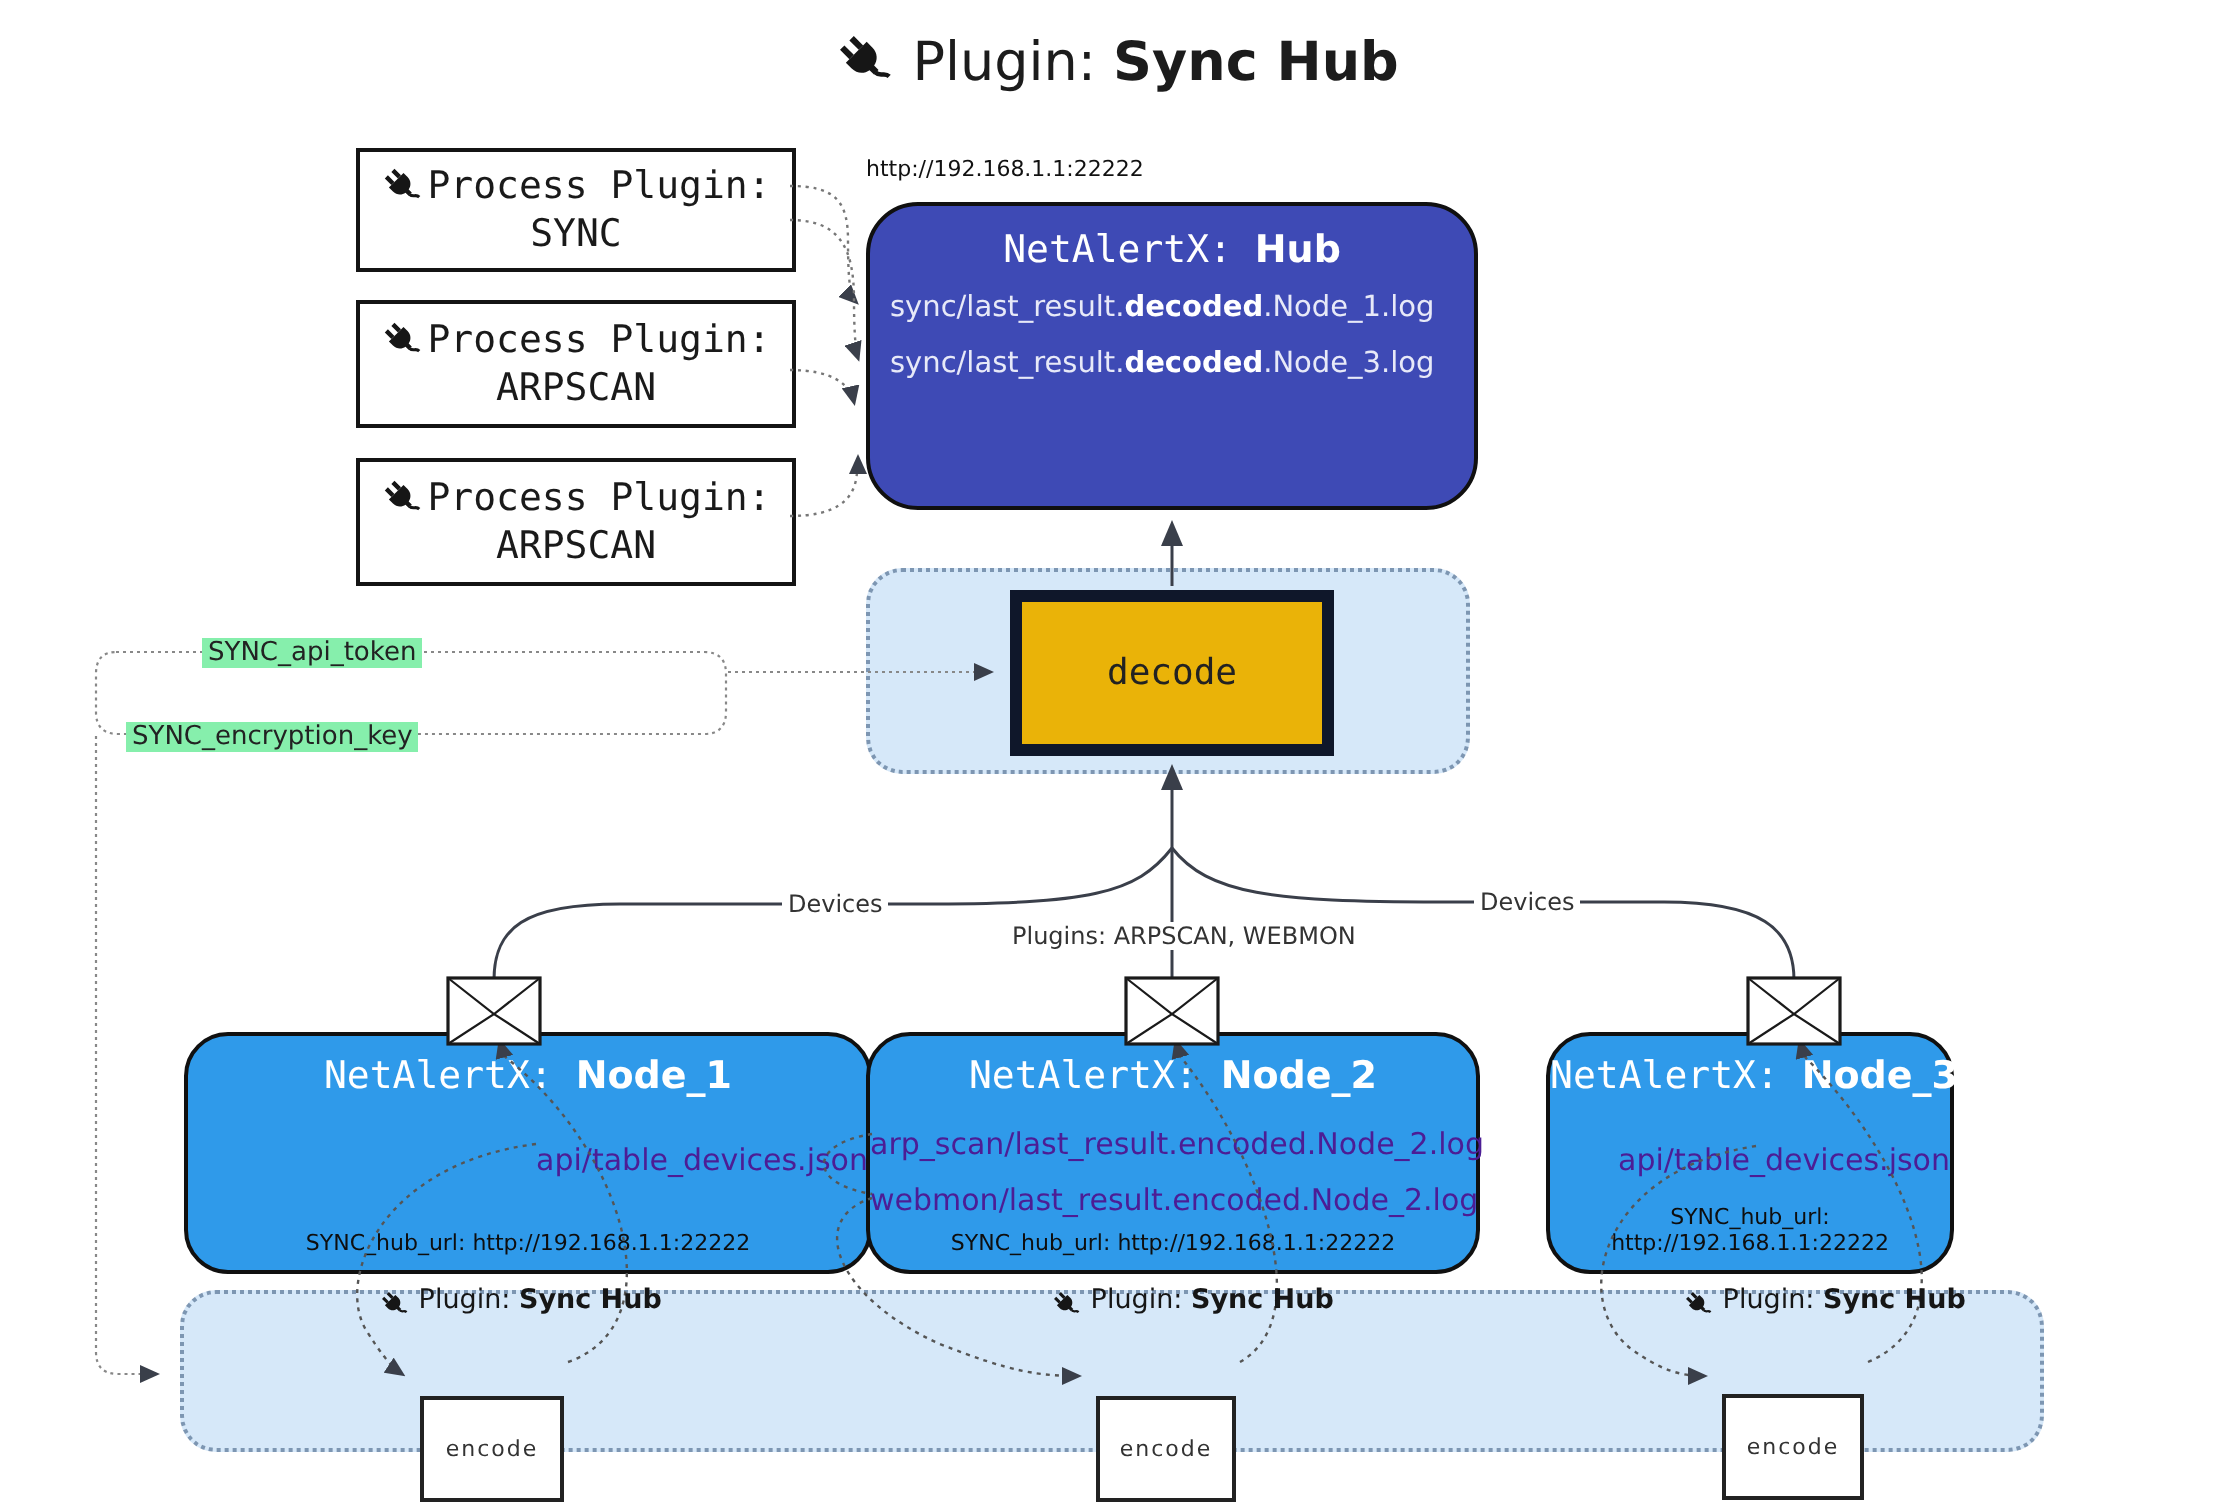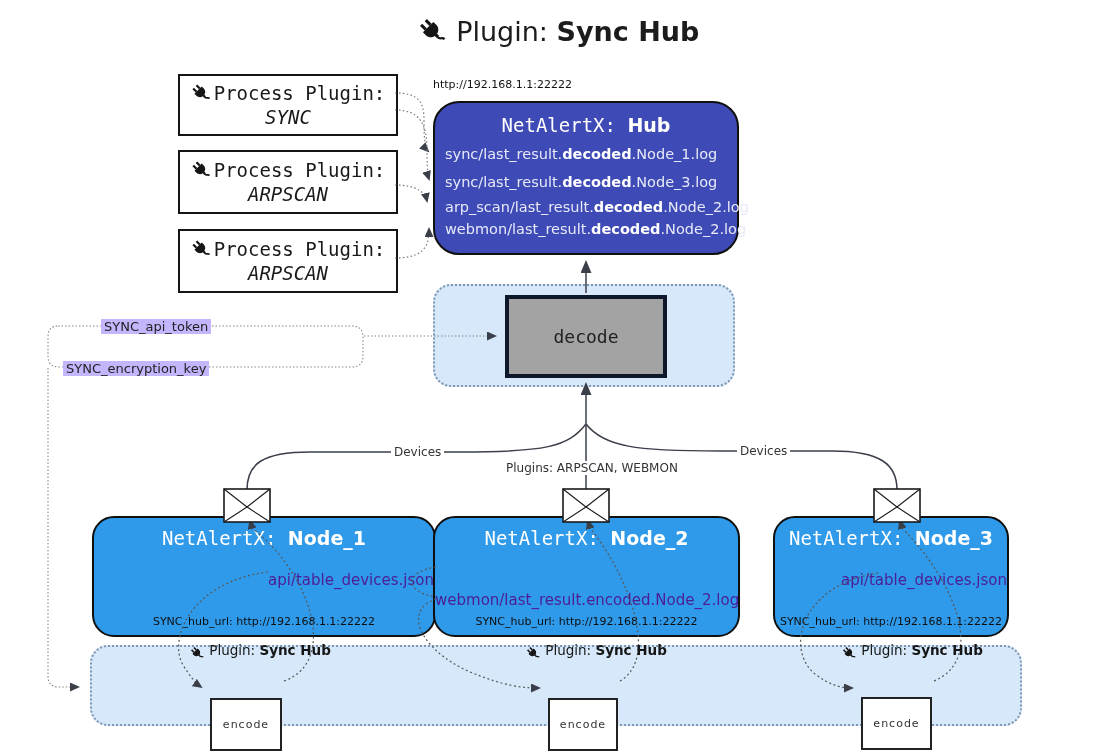--- a/index.html
+++ b/index.html
@@ -8,37 +8,37 @@
   .mono{font-family:"DejaVu Sans Mono","Liberation Mono",monospace;}
   .abs{position:absolute;}
   
   #title{left:0;right:0;top:16px;text-align:center;font-size:27px;color:#1c1c1c;}
   #title .b{font-weight:700;}
   .plug{display:inline-block;vertical-align:-6px;transform:rotate(-45deg);fill:#161616;}
   
   .proc{left:178px;width:216px;background:#fff;border:2px solid #141414;
         display:flex;flex-direction:column;align-items:center;justify-content:center;}
   .proc .l1{display:flex;align-items:center;gap:2px;font-size:19px;}
-  .proc .l2{font-size:19px;margin-top:2px;font-style:italic;}
+  .proc .l2{font-size:19px;margin-top:2px;}
   
   #hub-url{left:433px;width:302px;top:78px;font-size:11px;color:#111;}
   #hub{left:433px;top:101px;width:302px;height:150px;background:#3E4AB5;border:2px solid #101010;
        border-radius:26px;color:#fff;}
   #hub .hub-title{position:absolute;top:11px;width:100%;text-align:center;font-size:19px;}
   #hub .hub-title .b{font-weight:700;font-family:"DejaVu Sans","Liberation Sans",sans-serif;}
   .hublog{position:absolute;left:10px;font-size:14.5px;color:#E7E9F8;white-space:nowrap;}
   .hublog .b{font-weight:700;color:#fff;}
   
   #decode-wrap{left:433px;top:284px;width:302px;height:103px;background:#D6E8F9;
                border:2px dotted #7d96b2;border-radius:18px;box-sizing:border-box;}
-  #decode-box{left:505px;top:295px;width:162px;height:83px;background:#a3a3a3;border:4px solid #0f172a;
+  #decode-box{left:505px;top:295px;width:162px;height:83px;background:#eab308;border:6px solid #0f172a;
               box-sizing:border-box;display:flex;align-items:center;justify-content:center;
               font-size:18px;color:#222;}
   
-  .secret{font-size:13px;color:#222;background:#c4b5fd;padding:0 3px;white-space:nowrap;}
+  .secret{font-size:13px;color:#222;background:#86efac;padding:0 3px;white-space:nowrap;}
   
   .edgelab{font-size:12px;color:#333;background:#fff;padding:0 3px;white-space:nowrap;}
   
   .node{top:516px;height:121px;background:#2F9AEA;border:2px solid #101010;border-radius:22px;
         color:#fff;box-sizing:border-box;}
   .node .node-title{position:absolute;top:9px;width:100%;text-align:center;font-size:19px;white-space:nowrap;}
   .node .node-title .b{font-weight:700;font-family:"DejaVu Sans","Liberation Sans",sans-serif;}
   .nfile{position:absolute;width:100%;text-align:right;font-size:15px;color:#4c1d95;white-space:nowrap;}
   .nurl{position:absolute;bottom:7px;width:100%;text-align:center;font-size:11px;color:#0e0e0e;}
   
@@ -97,38 +97,37 @@
       <span class="mono">Process Plugin:</span>
       </div>
     <div class="l2 mono">ARPSCAN</div>
   </div>
 
   <div class="abs" id="hub-url">http://192.168.1.1:22222</div>
   <div class="abs" id="hub">
     <div class="hub-title"><span class="mono">NetAlertX: </span><span class="b">Hub</span></div>
     <div class="hublog" style="top:43px;"><span>sync/last_result.</span><span class="b">decoded</span><span>.Node_1.log</span></div>
     <div class="hublog" style="top:71px;"><span>sync/last_result.</span><span class="b">decoded</span><span>.Node_3.log</span></div>
-    <div class="hublog" style="top:96px;"><span>arp_scan/last_result.</span><span class="b">decoded</span><span>.Node_2.log</span></div>
-    <div class="hublog" style="top:118px;"><span>webmon/last_result.</span><span class="b">decoded</span><span>.Node_2.log</span></div>
   </div>
 
   <div class="abs" id="decode-wrap"></div>
   <div class="abs mono" id="decode-box">decode</div>
 
   <div class="abs node" style="left:92px;width:344px;">
     <div class="node-title"><span class="mono">NetAlertX: </span><span class="b">Node_1</span></div>
     <div class="nfile" style="top:53px;">api/table_devices.json</div>
     <div class="nurl">SYNC_hub_url: http://192.168.1.1:22222</div>
   </div>
   <div class="abs node" style="left:433px;width:307px;">
     <div class="node-title"><span class="mono">NetAlertX: </span><span class="b">Node_2</span></div>
+    <div class="nfile" style="top:45px;">arp_scan/last_result.encoded.Node_2.log</div>
     <div class="nfile" style="top:73px;">webmon/last_result.encoded.Node_2.log</div>
     <div class="nurl">SYNC_hub_url: http://192.168.1.1:22222</div>
   </div>
-  <div class="abs node" style="left:773px;width:236px;">
+  <div class="abs node" style="left:773px;width:204px;">
     <div class="node-title"><span class="mono">NetAlertX: </span><span class="b">Node_3</span></div>
     <div class="nfile" style="top:53px;">api/table_devices.json</div>
     <div class="nurl">SYNC_hub_url: http://192.168.1.1:22222</div>
   </div>
 
   <div class="abs" id="band"></div>
   <div class="abs encode" style="left:210px;top:662px;width:72px;height:53px;">encode</div>
   <div class="abs encode" style="left:548px;top:662px;width:70px;height:53px;">encode</div>
   <div class="abs encode" style="left:861px;top:661px;width:71px;height:53px;">encode</div>
 

